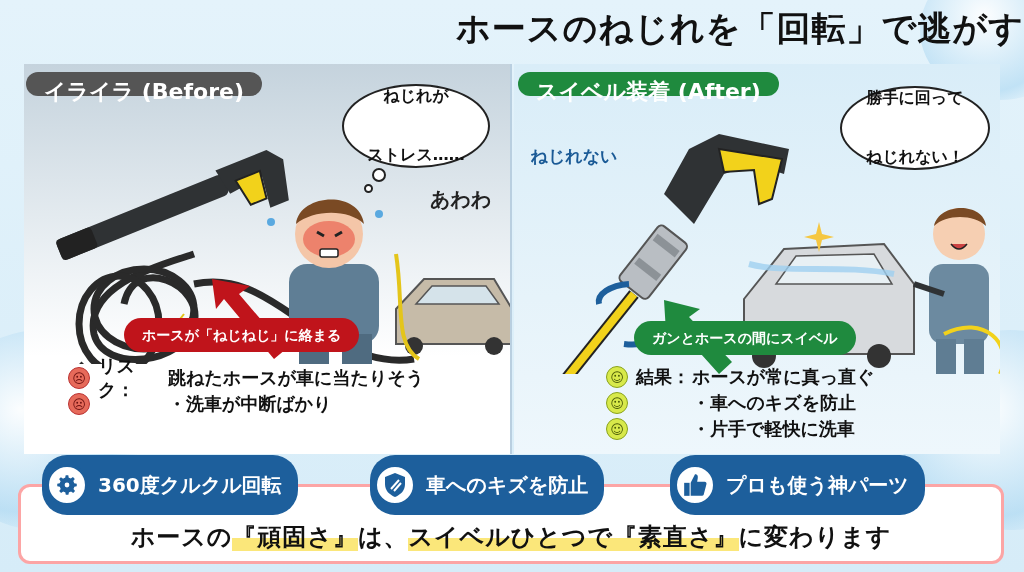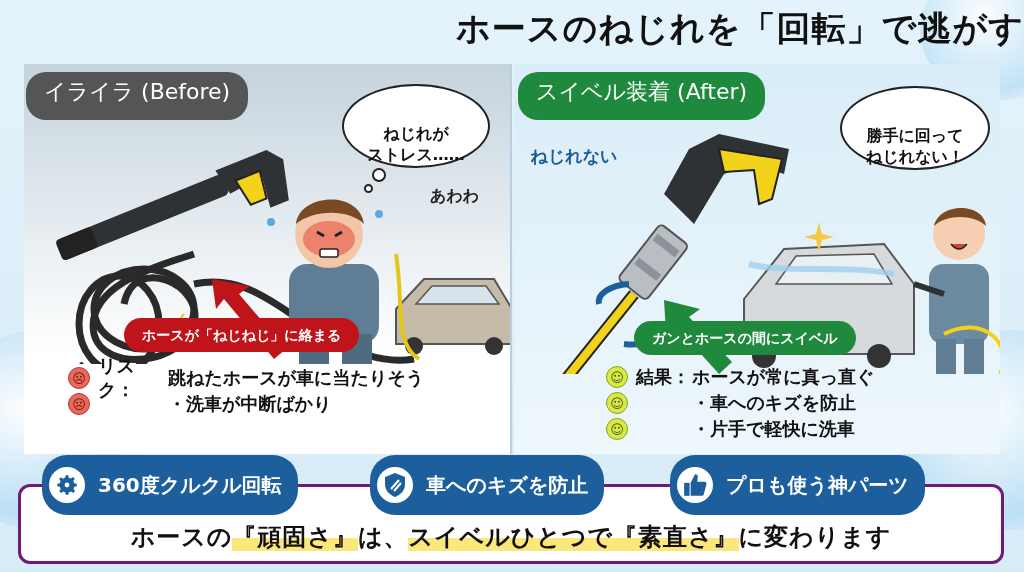--- a/index.html
+++ b/index.html
@@ -23,29 +23,29 @@
   .panel.before {
     left: 24px; width: 488px;
     background: linear-gradient(180deg, #c5d3dd 0%, #e8eef2 45%, #ffffff 75%);
     border-right: 2px solid #b9cfe0;
   }
   .panel.after {
     left: 514px; width: 486px;
     background: linear-gradient(180deg, #d9edf8 0%, #e6f3fa 60%, #eef7fc 100%);
   }
   .pill-head {
-    position: absolute; top: 8px; height: 48px; border-radius: 20px;
-    color: #fff; font-weight: normal; font-size: 22px; line-height: 40px; padding: 0 18px; text-align: right;
+    position: absolute; top: 8px; height: 24px; border-radius: 20px;
+    color: #fff; font-weight: bold; font-size: 22px; line-height: 40px; padding: 0 18px; text-align: right;
   }
   .before .pill-head { left: 2px; background: #555; }
   .after .pill-head { left: 4px; background: #1f8a3e; }
   .bubble {
     position: absolute; background: #fff; border: 2px solid #222; border-radius: 50%;
     text-align: center; font-weight: bold; font-size: 16px; color: #111;
-    display: flex; flex-direction: column; align-items: center; justify-content: flex-end; line-height: 1.3;
+    display: flex; flex-direction: column; align-items: center; justify-content: space-between; line-height: 1.3;
   }
   .callout {
     position: absolute; height: 34px; border-radius: 17px; color: #fff; font-weight: bold;
     font-size: 14px; line-height: 34px; padding: 0 18px; white-space: nowrap;
   }
   .callout.red { background: #c0141b; }
   .callout.green { background: #1f8a3e; }
   .list { position: absolute; font-size: 18px; font-weight: bold; color: #111; }
   .list .row { display: flex; align-items: center; height: 26px; }
   .face {
@@ -54,21 +54,21 @@
   }
   .face.angry { background: #e66a5a; border: 1px solid #b33; color: #6b1010; }
   .face.happy { background: #d8e94a; border: 1px solid #8aa31c; color: #4a5a08; }
   .lbl { width: 70px; }
   .after .lbl { width: 56px; }
   .small-label {
     position: absolute; color: #1a5a96; font-weight: bold; text-align: center; line-height: 1.2;
   }
   .bottom-box {
     position: absolute; left: 18px; top: 484px; width: 986px; height: 80px;
-    background: #fff; border: 3px solid #701a75; border-radius: 12px;
+    background: #fff; border: 3px solid #fca5a5; border-radius: 12px;
   }
   .badge {
     position: absolute; top: 455px; height: 60px; border-radius: 25px;
     background: #1d5f9c; color: #fff; font-weight: bold; font-size: 20px;
     display: flex; align-items: center; padding: 0 16px 0 4px; white-space: nowrap;
   }
   .badge .ic {
     width: 42px; height: 42px; border-radius: 50%; background: #fff; border: 3px solid #1d5f9c;
     display: flex; align-items: center; justify-content: center; margin-right: 10px;
   }
@@ -137,21 +137,21 @@
     <circle cx="355" cy="110" r="4" fill="#5aa9e0"></circle>
   </svg>
 
   <div class="bubble" style="left:318px;top:20px;width:148px;height:84px;">
     <span>ねじれが</span>
     <span>ストレス……</span>
   </div>
   <div style="position:absolute;left:348px;top:104px;width:14px;height:14px;border:2px solid #222;border-radius:50%;background:#fff;"></div>
   <div style="position:absolute;left:340px;top:120px;width:9px;height:9px;border:2px solid #222;border-radius:50%;background:#fff;"></div>
 
-  <div style="position:absolute;left:406px;top:122px;font-size:16px;font-weight:bold;color:#222;">あわわ</div>
+  <div style="position:absolute;left:406px;top:122px;font-size:20px;font-weight:bold;color:#222;">あわわ</div>
 
   <div class="callout red" style="left:100px;top:254px;">ホースが「ねじねじ」に絡まる</div>
 
   <div class="list" style="left:44px;top:301px;">
     <div class="row">
       <span class="face angry">☹</span>
       <span class="lbl">リスク：</span>
       <span>跳ねたホースが車に当たりそう</span>
     </div>
     <div class="row">

